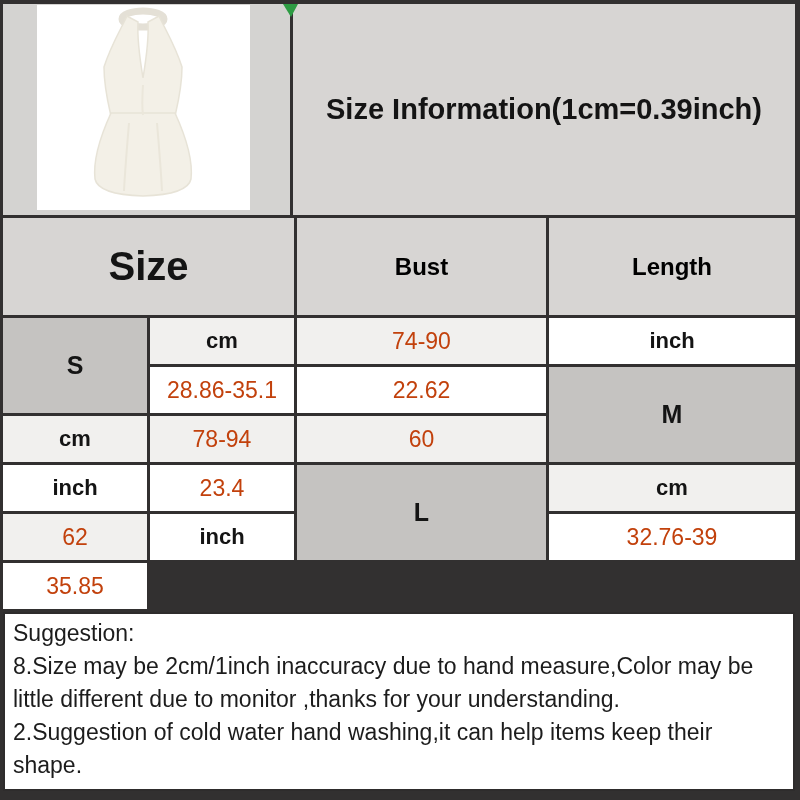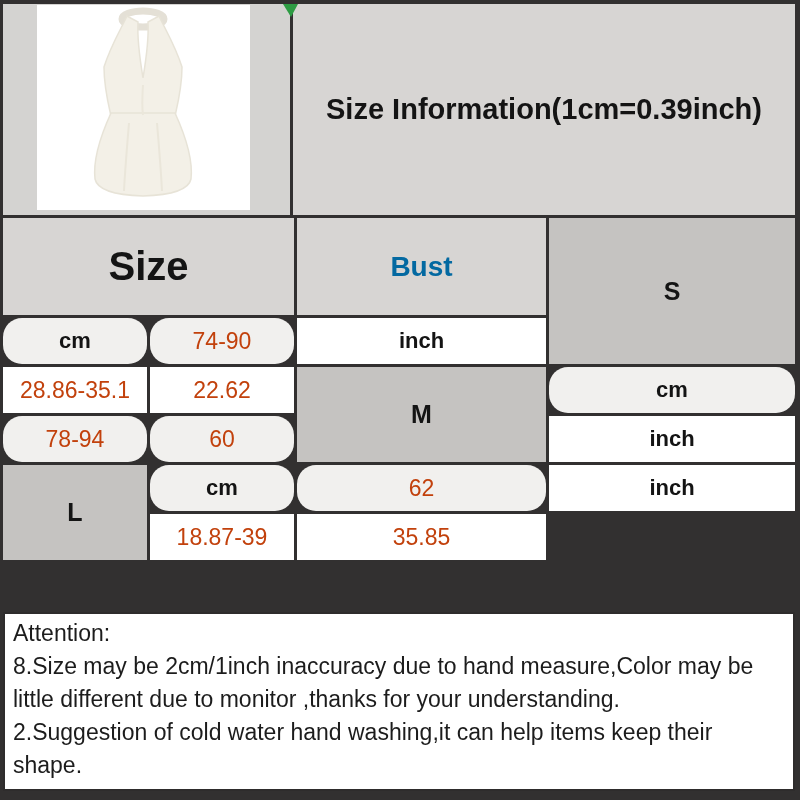--- a/index.html
+++ b/index.html
@@ -53,28 +53,28 @@
     grid-template-columns:144px 144px 249px 1fr;
     grid-template-rows:97px repeat(6, 46px);
     gap:3px;
   }
   .cell {
     display:flex; align-items:center; justify-content:center;
     box-sizing:border-box;
   }
   .hdr { background:#d7d5d3; font-weight:bold; }
   .hdr-size { grid-column:1 / 3; font-size:40px; color:#141414; }
-  .hdr-col { font-size:28px; color:#0369a1; }
+  .hdr-col { font-size:24px; color:#000000; }
   .lbl {
     background:#c5c3c1; font-weight:bold; font-size:25px;
     grid-row:span 2; color:#141414;
   }
   .unit { font-weight:bold; font-size:22px; color:#141414; }
   .val  { font-size:23px; color:#c2410c; }
-  .row-cm   { background:#f1f0ee;border-radius:19px; }
+  .row-cm   { background:#f1f0ee; }
   .row-inch { background:#ffffff; }
   
   .attention-wrap { flex:1; background:#ffffff; }
   .attention {
     height:100%; box-sizing:border-box;
     border:2px solid #2e2c2c;
     background:#ffffff;
     padding:3px 8px;
     font-size:23px; line-height:33px; color:#1c1c1c;
   }
@@ -103,45 +103,47 @@
         </div>
       </div>
       <div class="title-cell">
         <div class="title-text">Size Information(1cm=0.39inch)</div>
       </div>
     </div>
 
     <div class="size-table">
       <div class="cell hdr hdr-size">Size</div>
       <div class="cell hdr hdr-col">Bust</div>
+      <div class="cell hdr hdr-col">Length</div>
 
       <div class="cell lbl">S</div>
       <div class="cell unit row-cm">cm</div>
       <div class="cell val row-cm">74-90</div>
       <div class="cell unit row-inch">inch</div>
       <div class="cell val row-inch">28.86-35.1</div>
       <div class="cell val row-inch">22.62</div>
 
       <div class="cell lbl">M</div>
       <div class="cell unit row-cm">cm</div>
       <div class="cell val row-cm">78-94</div>
       <div class="cell val row-cm">60</div>
       <div class="cell unit row-inch">inch</div>
+      <div class="cell val row-inch">23.4</div>
 
       <div class="cell lbl">L</div>
       <div class="cell unit row-cm">cm</div>
       <div class="cell val row-cm">62</div>
       <div class="cell unit row-inch">inch</div>
-      <div class="cell val row-inch">18.87-39</div>
+      <div class="cell val row-inch">32.76-39</div>
       <div class="cell val row-inch">35.85</div>
     </div>
 
     <div class="attention-wrap">
       <div class="attention">
-        <p>Attention:</p>
+        <p>Suggestion:</p>
         <p>8.Size may be 2cm/1inch inaccuracy due to hand measure,Color may be</p>
         <p>little different due to monitor ,thanks for your understanding.</p>
         <p>2.Suggestion of cold water hand washing,it can help items keep their shape.</p>
       </div>
     </div>
 
   </div>
   <div class="green-marker"></div>
 </div>
 

